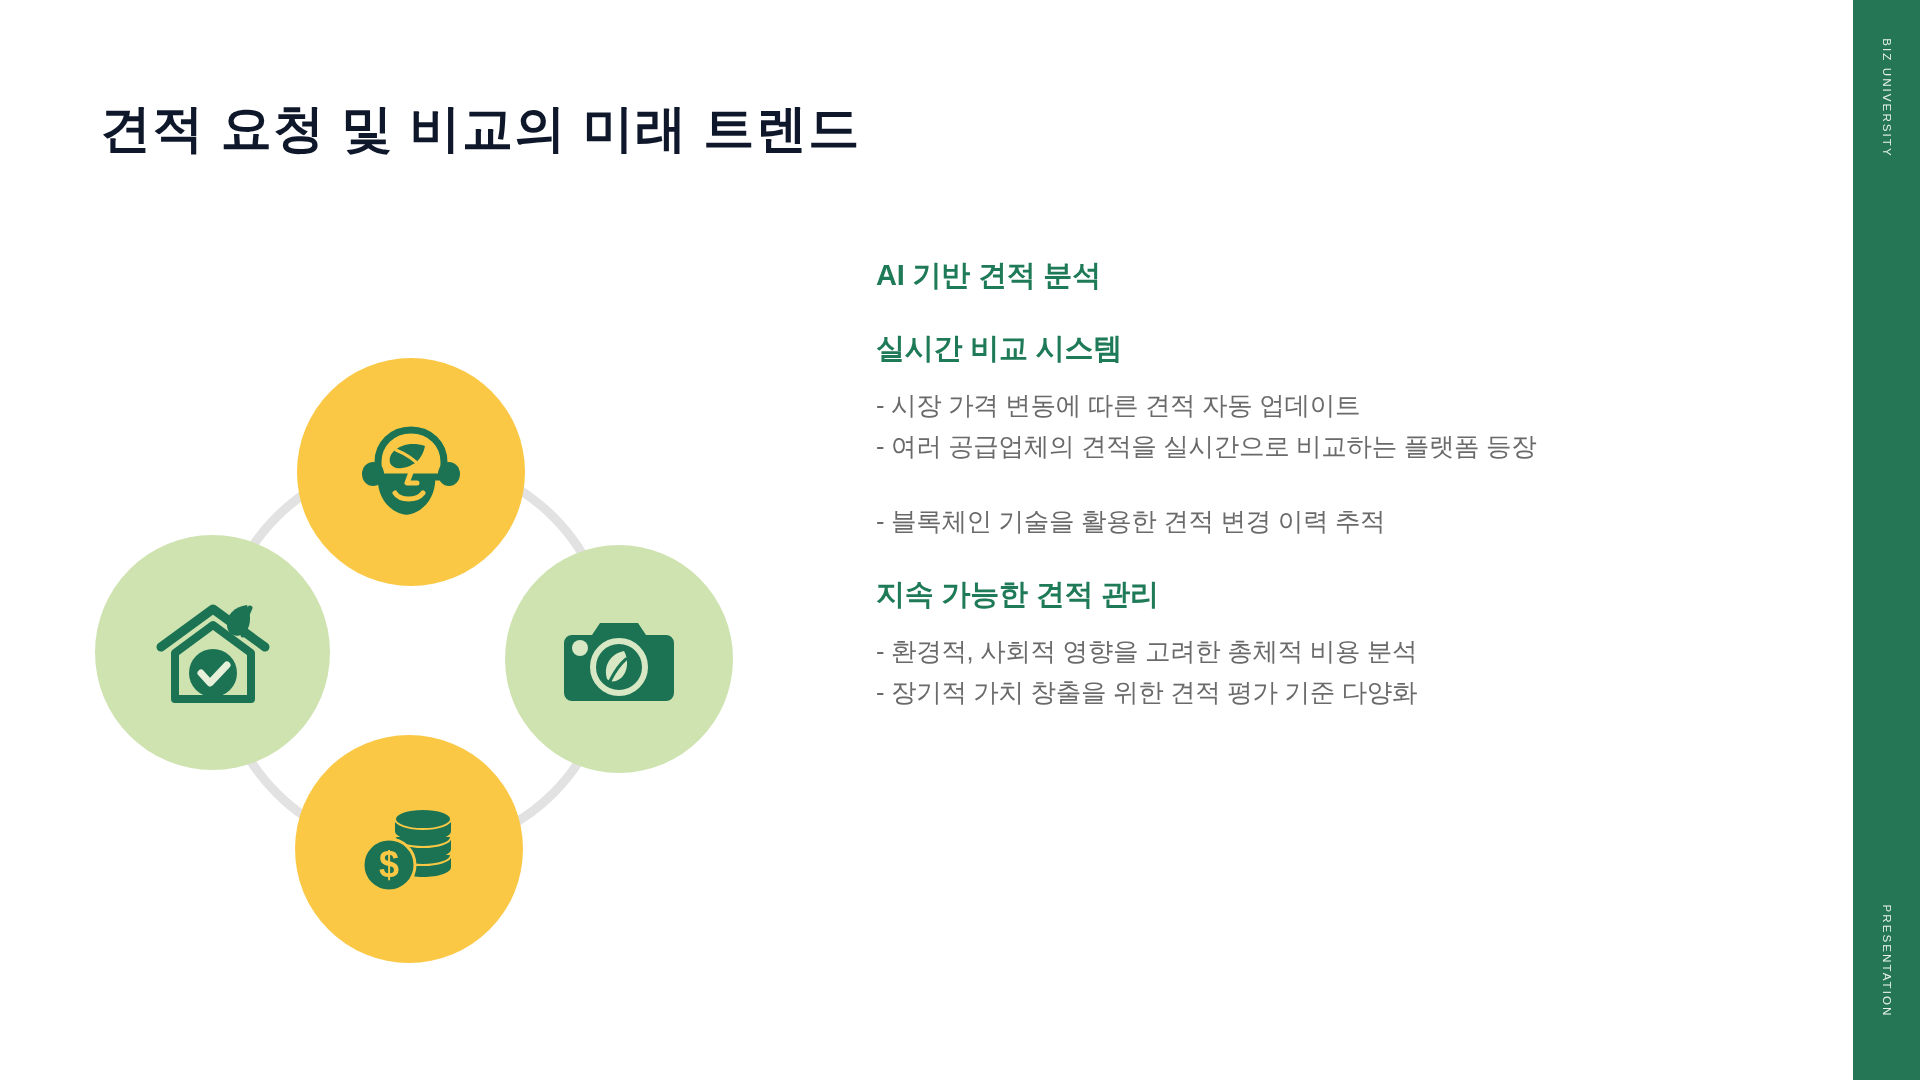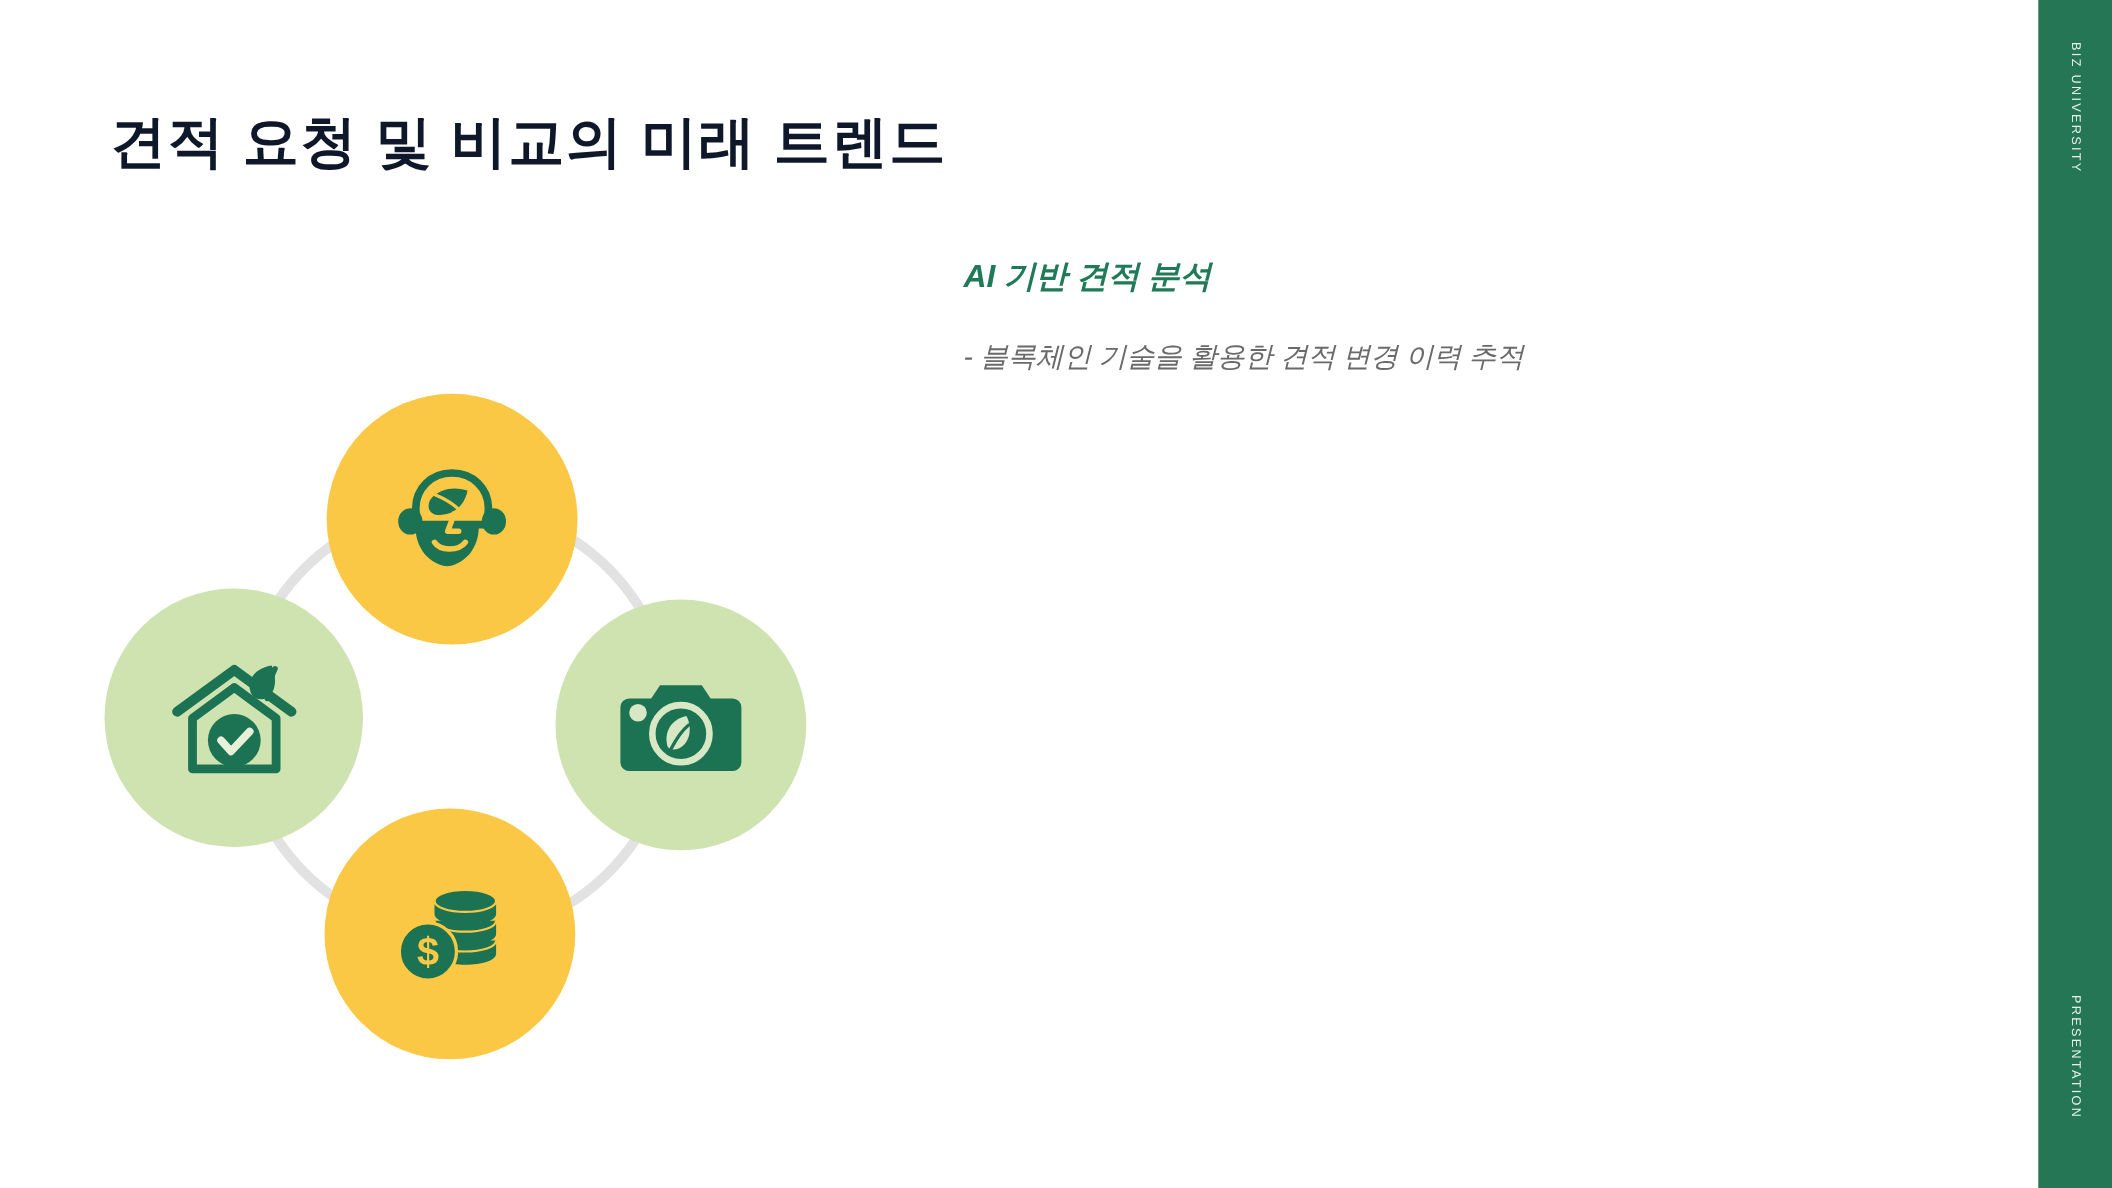--- a/index.html
+++ b/index.html
@@ -90,23 +90,22 @@
   }
   #node-bottom {
     left:200px; top:385px;
     width:228px; height:228px;
     background:#fbc846;
   }
 
   
   #content {
     position:absolute;
-    left:876px; top:232px;
+    left:876px; top:256px;
     width:760px;
-    font-style:italic;
   }
   .block { margin-bottom:33px; }
   .block:last-child { margin-bottom:0; }
   .block-title {
     font-size:29px;
     font-weight:bold;
     color:#1f7a57;
     margin-bottom:16px;
     letter-spacing:-0.2px;
     white-space:nowrap;
@@ -180,25 +179,35 @@
     </div>
 
   </div>
 
   <div id="content">
 
     <div class="block">
       <div class="block-title">AI 기반 견적 분석</div>
     </div>
 
+    <div class="block">
+      <div class="block-title">실시간 비교 시스템</div>
+      <div class="block-line">- 시장 가격 변동에 따른 견적 자동 업데이트</div>
+      <div class="block-line">- 여러 공급업체의 견적을 실시간으로 비교하는 플랫폼 등장</div>
+    </div>
 
     <div class="block">
       <div class="block-line">- 블록체인 기술을 활용한 견적 변경 이력 추적</div>
     </div>
 
+    <div class="block">
+      <div class="block-title">지속 가능한 견적 관리</div>
+      <div class="block-line">- 환경적, 사회적 영향을 고려한 총체적 비용 분석</div>
+      <div class="block-line">- 장기적 가치 창출을 위한 견적 평가 기준 다양화</div>
+    </div>
 
   </div>
 
   <div id="sidebar">
     <div class="side-label" id="side-top">BIZ UNIVERSITY</div>
     <div class="side-label" id="side-bottom">PRESENTATION</div>
   </div>
 
 </div>
 

